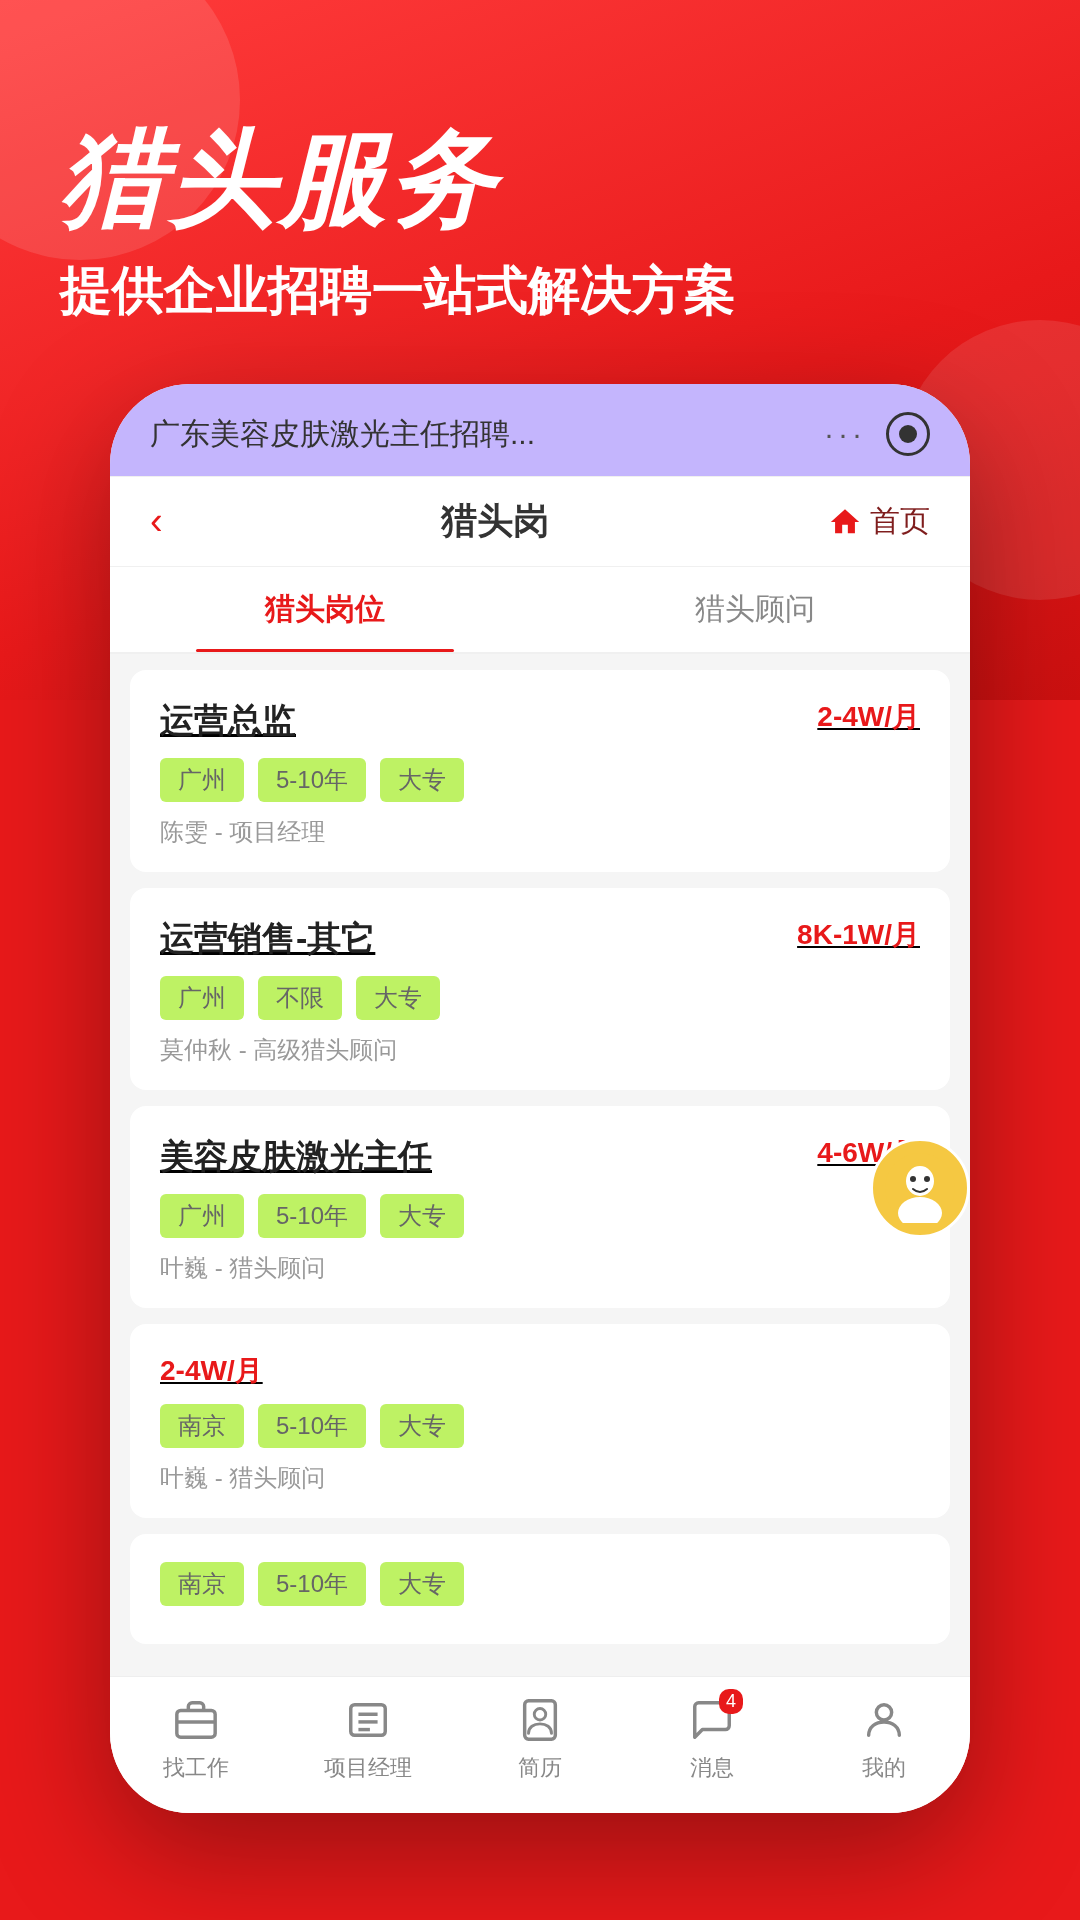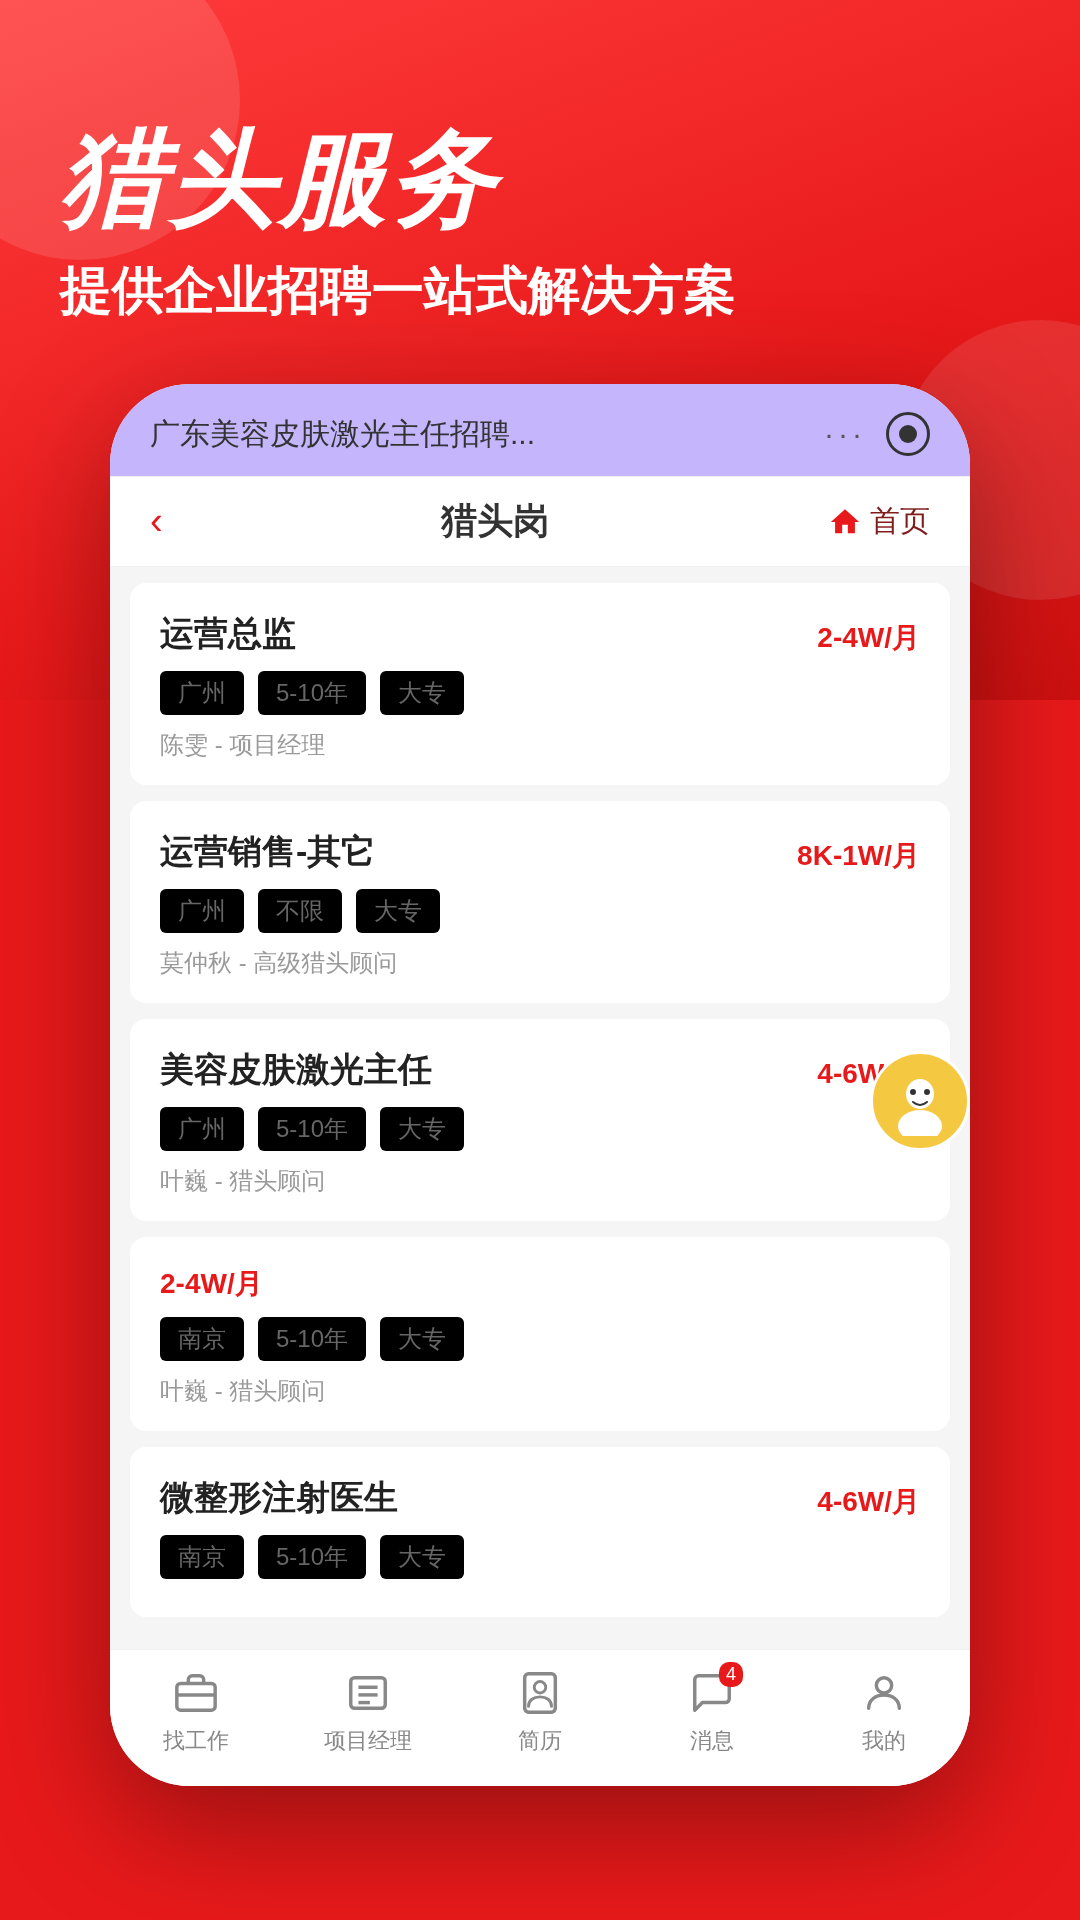--- a/index.html
+++ b/index.html
@@ -177,41 +177,42 @@
     }
     .job-card {
       background: #fff;
       border-radius: 16px;
       padding: 28px 30px 24px 30px;
       margin-bottom: 16px;
     }
     .job-card-top {
       display: flex;
       justify-content: space-between;
-      align-items: flex-end;
+      align-items: flex-start;
       margin-bottom: 14px;
+      text-decoration: underline;
     }
     .job-title {
       font-size: 34px;
       font-weight: 700;
       color: #222;
     }
     .job-salary {
       font-size: 28px;
       color: #e8191a;
       font-weight: 600;
       white-space: nowrap;
     }
     .job-tags {
       display: flex;
       gap: 14px;
       margin-bottom: 14px;
     }
     .job-tag {
-      background: #000000;
+      background: #bef264;
       border-radius: 6px;
       padding: 6px 18px;
       font-size: 24px;
       color: #666;
     }
     .job-consultant {
       font-size: 24px;
       color: #999;
     }
 
@@ -295,20 +296,28 @@
     <span class="nav-back">‹</span>
     <span class="nav-title">猎头岗</span>
     <div class="nav-home">
       <svg class="home-icon-svg" viewBox="0 0 24 24" xmlns="http://www.w3.org/2000/svg">
         <path d="M10 20v-6h4v6h5v-8h3L12 3 2 12h3v8z"></path>
       </svg>
       <span>首页</span>
     </div>
   </div>
 
+  <div class="phone-tabs">
+    <div class="tab-item active">
+      <span>猎头岗位</span>
+    </div>
+    <div class="tab-item">
+      <span>猎头顾问</span>
+    </div>
+  </div>
 
   <div class="job-list">
 
     <div class="job-card">
       <div class="job-card-top">
         <span class="job-title">运营总监</span>
         <span class="job-salary">2-4W/月</span>
       </div>
       <div class="job-tags">
         <span class="job-tag">广州</span>
@@ -361,24 +370,20 @@
           <ellipse cx="35" cy="28" rx="14" ry="15" fill="#fff"></ellipse>
           <ellipse cx="35" cy="60" rx="22" ry="16" fill="#fff"></ellipse>
           <circle cx="28" cy="26" r="3" fill="#333"></circle>
           <circle cx="42" cy="26" r="3" fill="#333"></circle>
           <path d="M28 36 Q35 42 42 36" stroke="#333" stroke-width="2" fill="none" stroke-linecap="round"></path>
         </svg>
       </div>
     </div>
 
     <div class="job-card">
-      <div class="job-card-top">
-        <span class="job-title">微整形注射医生</span>
-        <span class="job-salary">4-6W/月</span>
-      </div>
       <div class="job-tags">
         <span class="job-tag">南京</span>
         <span class="job-tag">5-10年</span>
         <span class="job-tag">大专</span>
       </div>
     </div>
 
   </div>
 
   <div class="bottom-nav">

